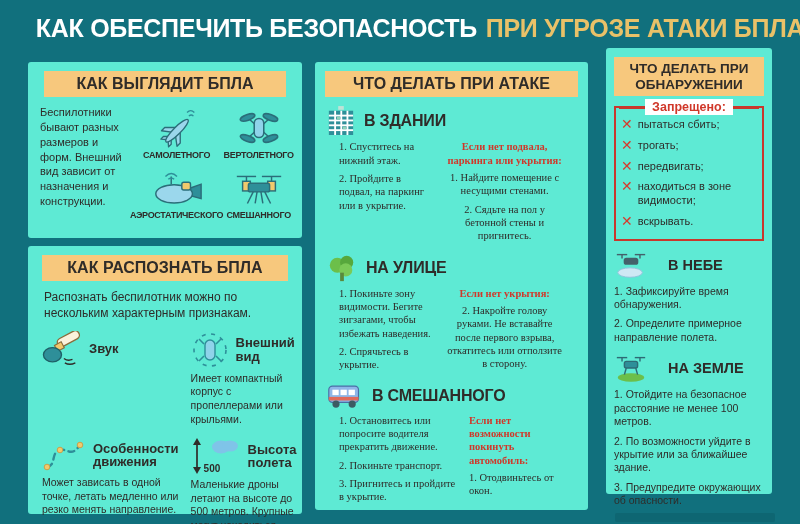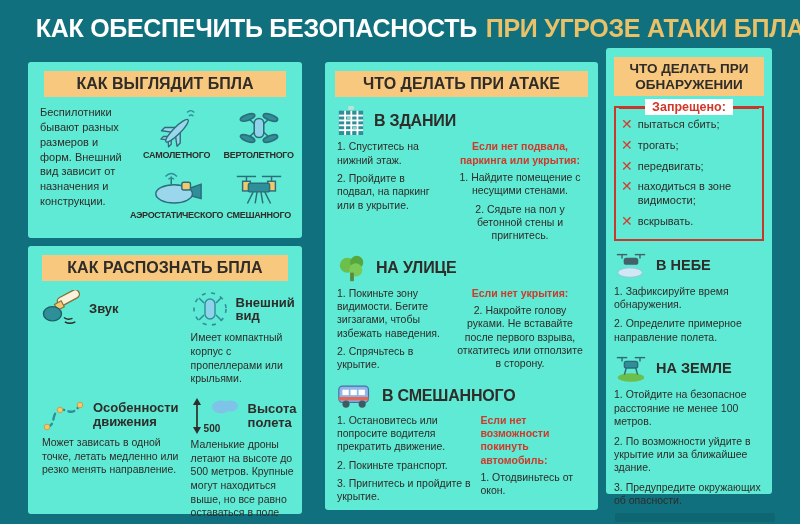--- a/index.html
+++ b/index.html
@@ -16,21 +16,21 @@
     display:flex; align-items:center; justify-content:center; gap:9px;
     font-size:25px; font-weight:bold; white-space:nowrap; letter-spacing:-0.3px;padding-left:40px;
   }
   .header .t-white { color:#ffffff; }
   .header .t-gold  { color:#E9C168; }
 
   
   .card { position:absolute; background:#5eead4; border-radius:3px; }
   #card-looks    { left:28px;  top:62px;  width:274px; height:176px; padding:9px 8px 6px; }
   #card-recognize{ left:28px;  top:246px; width:274px; height:268px; padding:9px 0 6px; }
-  #card-attack   { left:325px; top:62px;  width:273px; height:448px; padding:9px 0 6px; }
+  #card-attack   { left:315px; top:62px;  width:273px; height:448px; padding:9px 0 6px; }
   #card-detect   { left:606px; top:48px;  width:166px; height:446px; padding:9px 8px 6px; }
 
   .band {
     background:#F7C87D; color:#2F2C29; text-align:center; font-weight:bold;
     font-size:16px; padding:4px 2px; margin:0 8px 8px; line-height:1.15;
   }
   #card-detect .band { font-size:13.5px; margin:0 0 10px; padding:4px 2px; }
 
   
   #card-looks .content { display:flex; }
@@ -46,39 +46,39 @@
   .feature-title { font-weight:bold; font-size:13px; line-height:1.05; }
   .feature-text { font-size:10.5px; line-height:1.3; }
   .altitude-wrap { position:relative; width:50px; height:38px; flex:none; }
   .altitude-wrap .alt-num { position:absolute; left:13px; bottom:1px; font-size:10px; font-weight:bold; }
   .altitude-wrap svg.cloud { position:absolute; right:2px; top:0; }
   .altitude-wrap svg.arrow { position:absolute; left:0; top:0; }
 
   
   .section-head { display:flex; align-items:center; gap:9px; padding:5px 12px 4px; }
   .section-title { font-size:16px; font-weight:bold; letter-spacing:-0.2px; }
-  .cols { display:flex; gap:9px; padding:0 12px; }
+  .cols { display:flex; gap:9px; padding:0 24px;font-family:Liberation Serif, serif; }
   .col { font-size:10.5px; line-height:1.27; }
   .col p { margin-bottom:5px; }
   .alt-title { color:#D0382A; font-weight:bold; margin-bottom:4px; font-size:10.5px; line-height:1.27; }
   .s-building .col-a, .s-street .col-a { width:45%; } .s-building .col-b, .s-street .col-b { width:55%;text-align:center; }
   .s-transport .col-a { width:56%; } .s-transport .col-b { width:44%; }
 
   
   .forbidden { position:relative; border:2px solid #C9372C; margin:13px 12px 0; padding:11px 8px 4px; }
   #card-detect .forbidden { margin:0 0 6px; padding:10px 5px 3px; }
   .forbidden-label { position:absolute; top:-9px; left:0; right:0; display:flex; justify-content:center; align-items:center; }
   .forbidden-label .bar { width:26px; height:3px; background:#C9372C; }
   .forbidden-label .txt { background:#fff; padding:0 7px; color:#D0382A; font-weight:bold; font-size:12.5px; line-height:1.3; }
   .fx { display:flex; gap:5px; margin-bottom:6px; font-size:10.5px; line-height:1.25; align-items:flex-start; }
   #card-detect .fx { font-size:11px; margin-bottom:7px; }
   .xmark { color:#D8392B; font-weight:bold; font-size:14px; line-height:0.9; flex:none; }
 
   
-  .rsection-head { display:flex; align-items:center; gap:8px; margin:9px 0 5px; }
+  .rsection-head { display:flex; align-items:center; gap:20px; margin:9px 0 5px; }
   .rsection-title { font-size:14.5px; font-weight:bold; }
   .rsteps p { font-size:10.5px; line-height:1.28; margin-bottom:6px; }
 
   .watermark { position:absolute; left:615px; top:513px; width:160px; height:9px;
                background:#0b5b66; opacity:0.45; border-radius:2px; }
   .icon { flex:none; display:block; }
 </style>
 </head>
 <body>
 
@@ -158,20 +158,21 @@
           </svg>
         </div>
         <div class="tlabel">СМЕШАННОГО</div>
       </div>
     </div>
   </div>
 </div>
 
 <div class="card" id="card-recognize">
   <div class="band" style="margin:0 14px 9px;">КАК РАСПОЗНАТЬ БПЛА</div>
+  <div class="rec-intro">Распознать беспилотник можно по нескольким характерным признакам.</div>
   <div class="features">
     <div class="feature">
       <div class="feature-head">
         <svg class="icon" width="40" height="36" viewBox="0 0 42 36">
           <rect x="15" y="3" width="25" height="9" rx="4.5" fill="#FBF2DC" stroke="#8A6D3B" stroke-width="1.4" transform="rotate(-28 27 7)"></rect>
           <rect x="14" y="12" width="8" height="7" fill="#F2C96C" stroke="#8A6D3B" stroke-width="1.2" transform="rotate(-28 18 15)"></rect>
           <ellipse cx="11" cy="24" rx="9.5" ry="7.5" fill="#2E8F99" stroke="#1E5F66" stroke-width="1.4"></ellipse>
           <path d="M23 28 q4 3 9 1" fill="none" stroke="#2F2C29" stroke-width="1.4"></path>
           <path d="M24 32.5 q5 3 11 0" fill="none" stroke="#2F2C29" stroke-width="1.4"></path>
         </svg>

